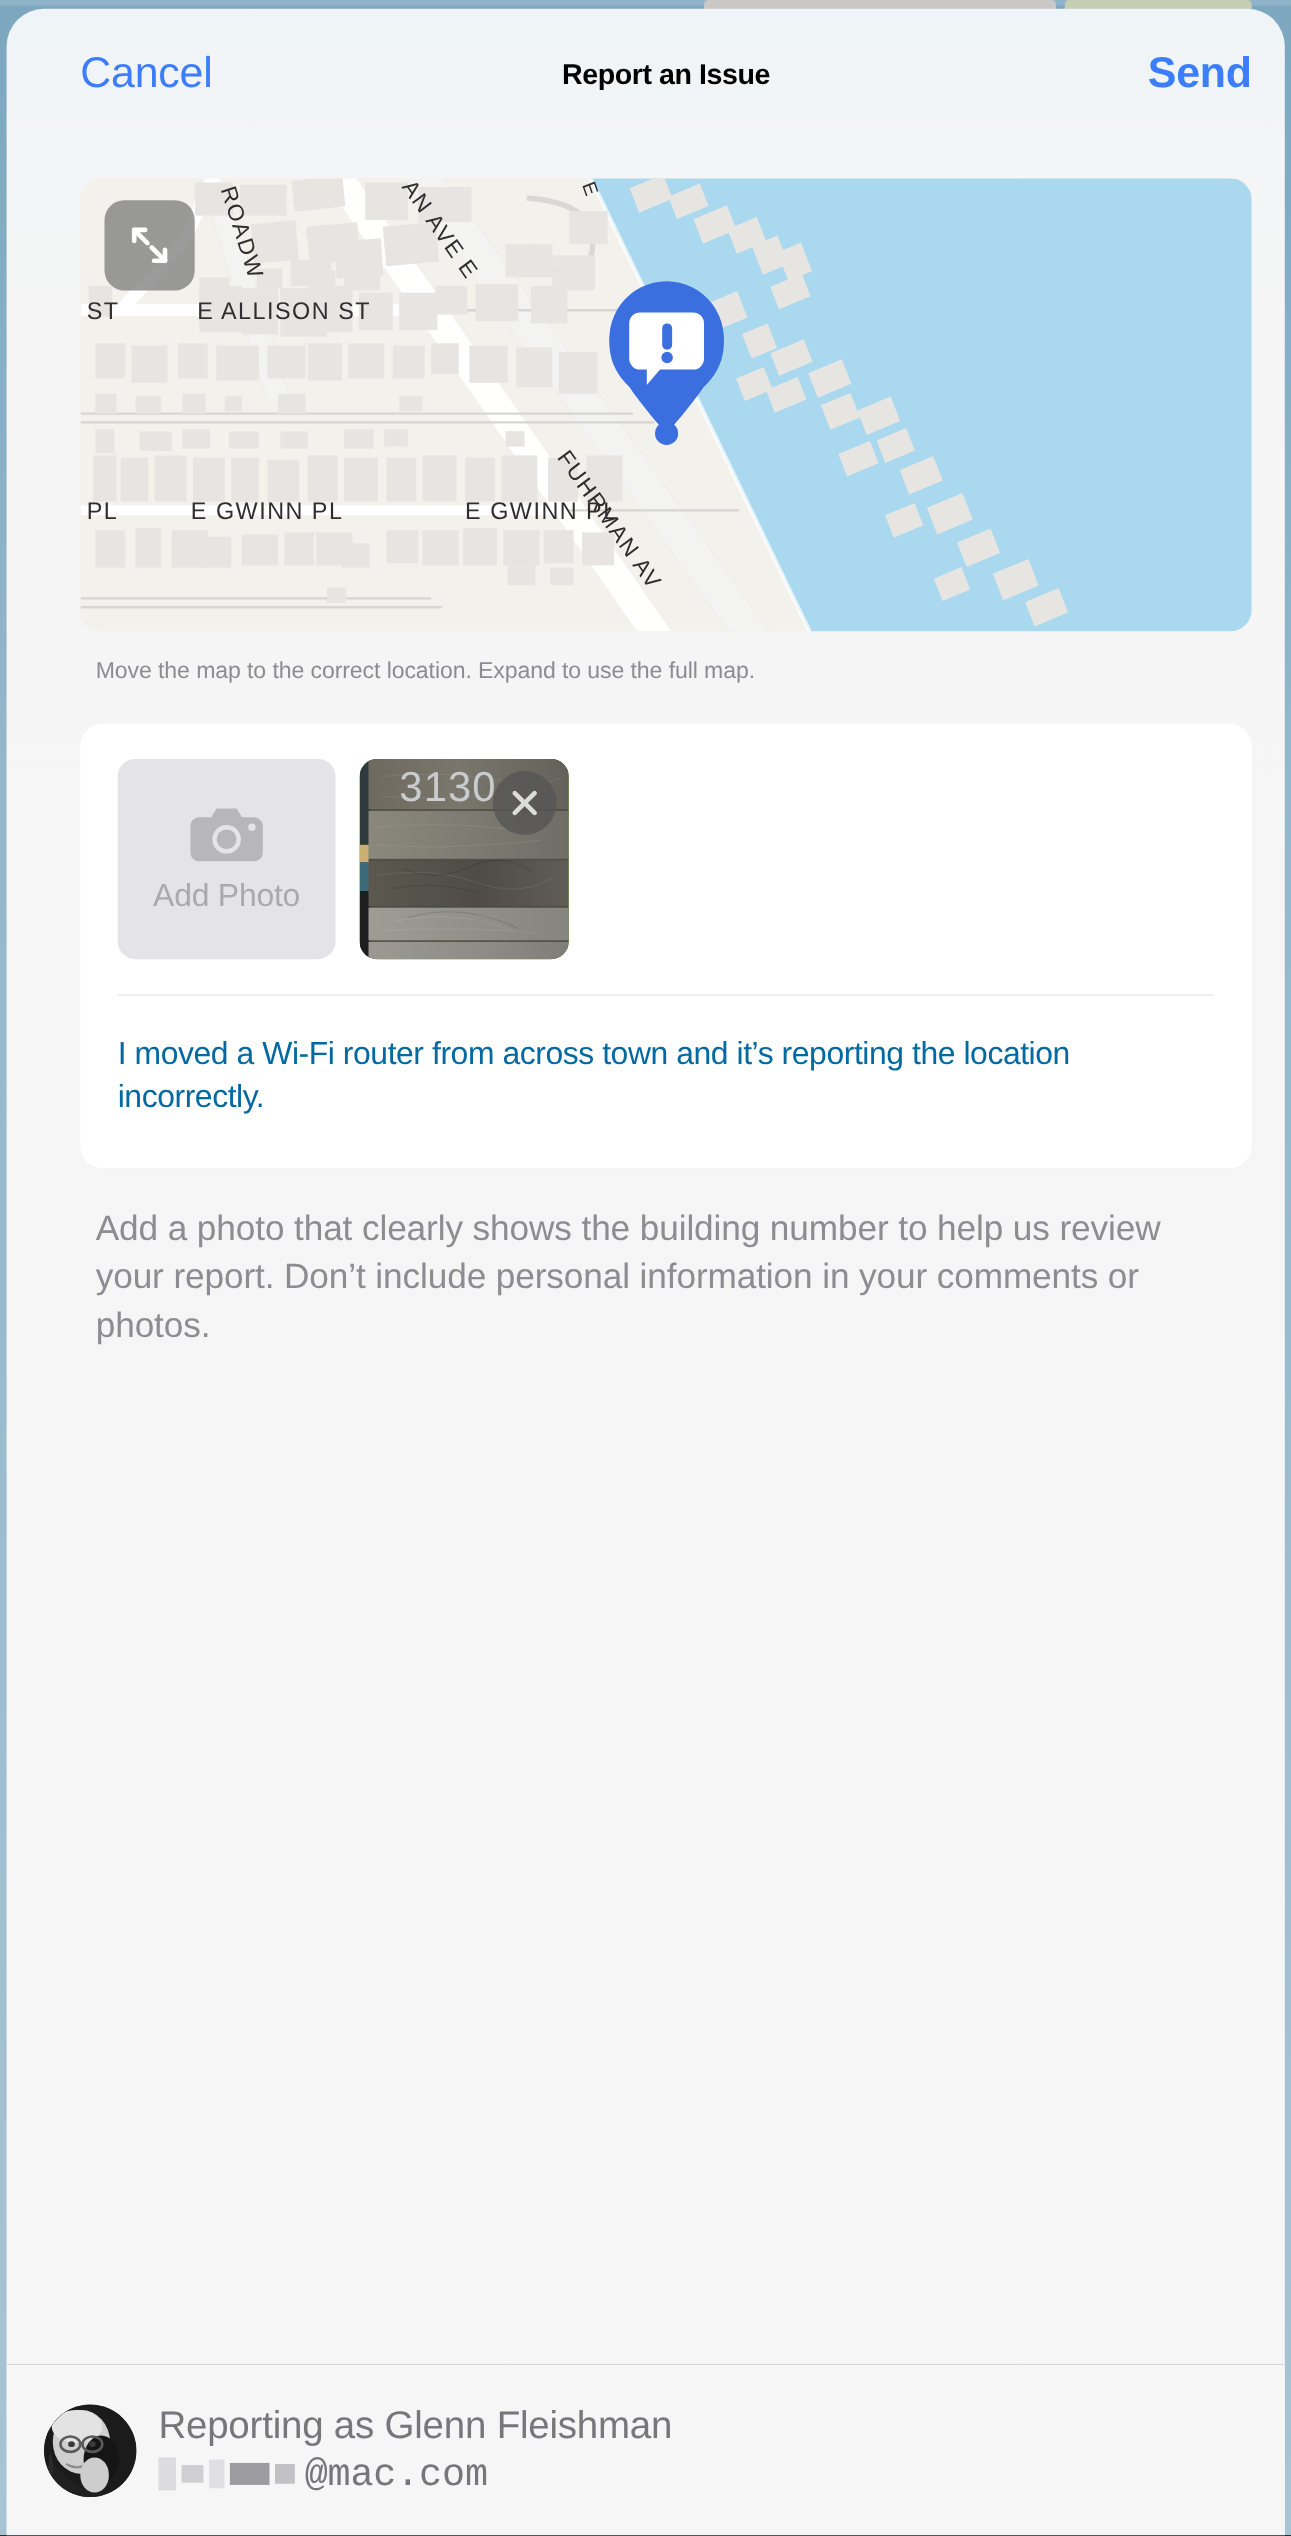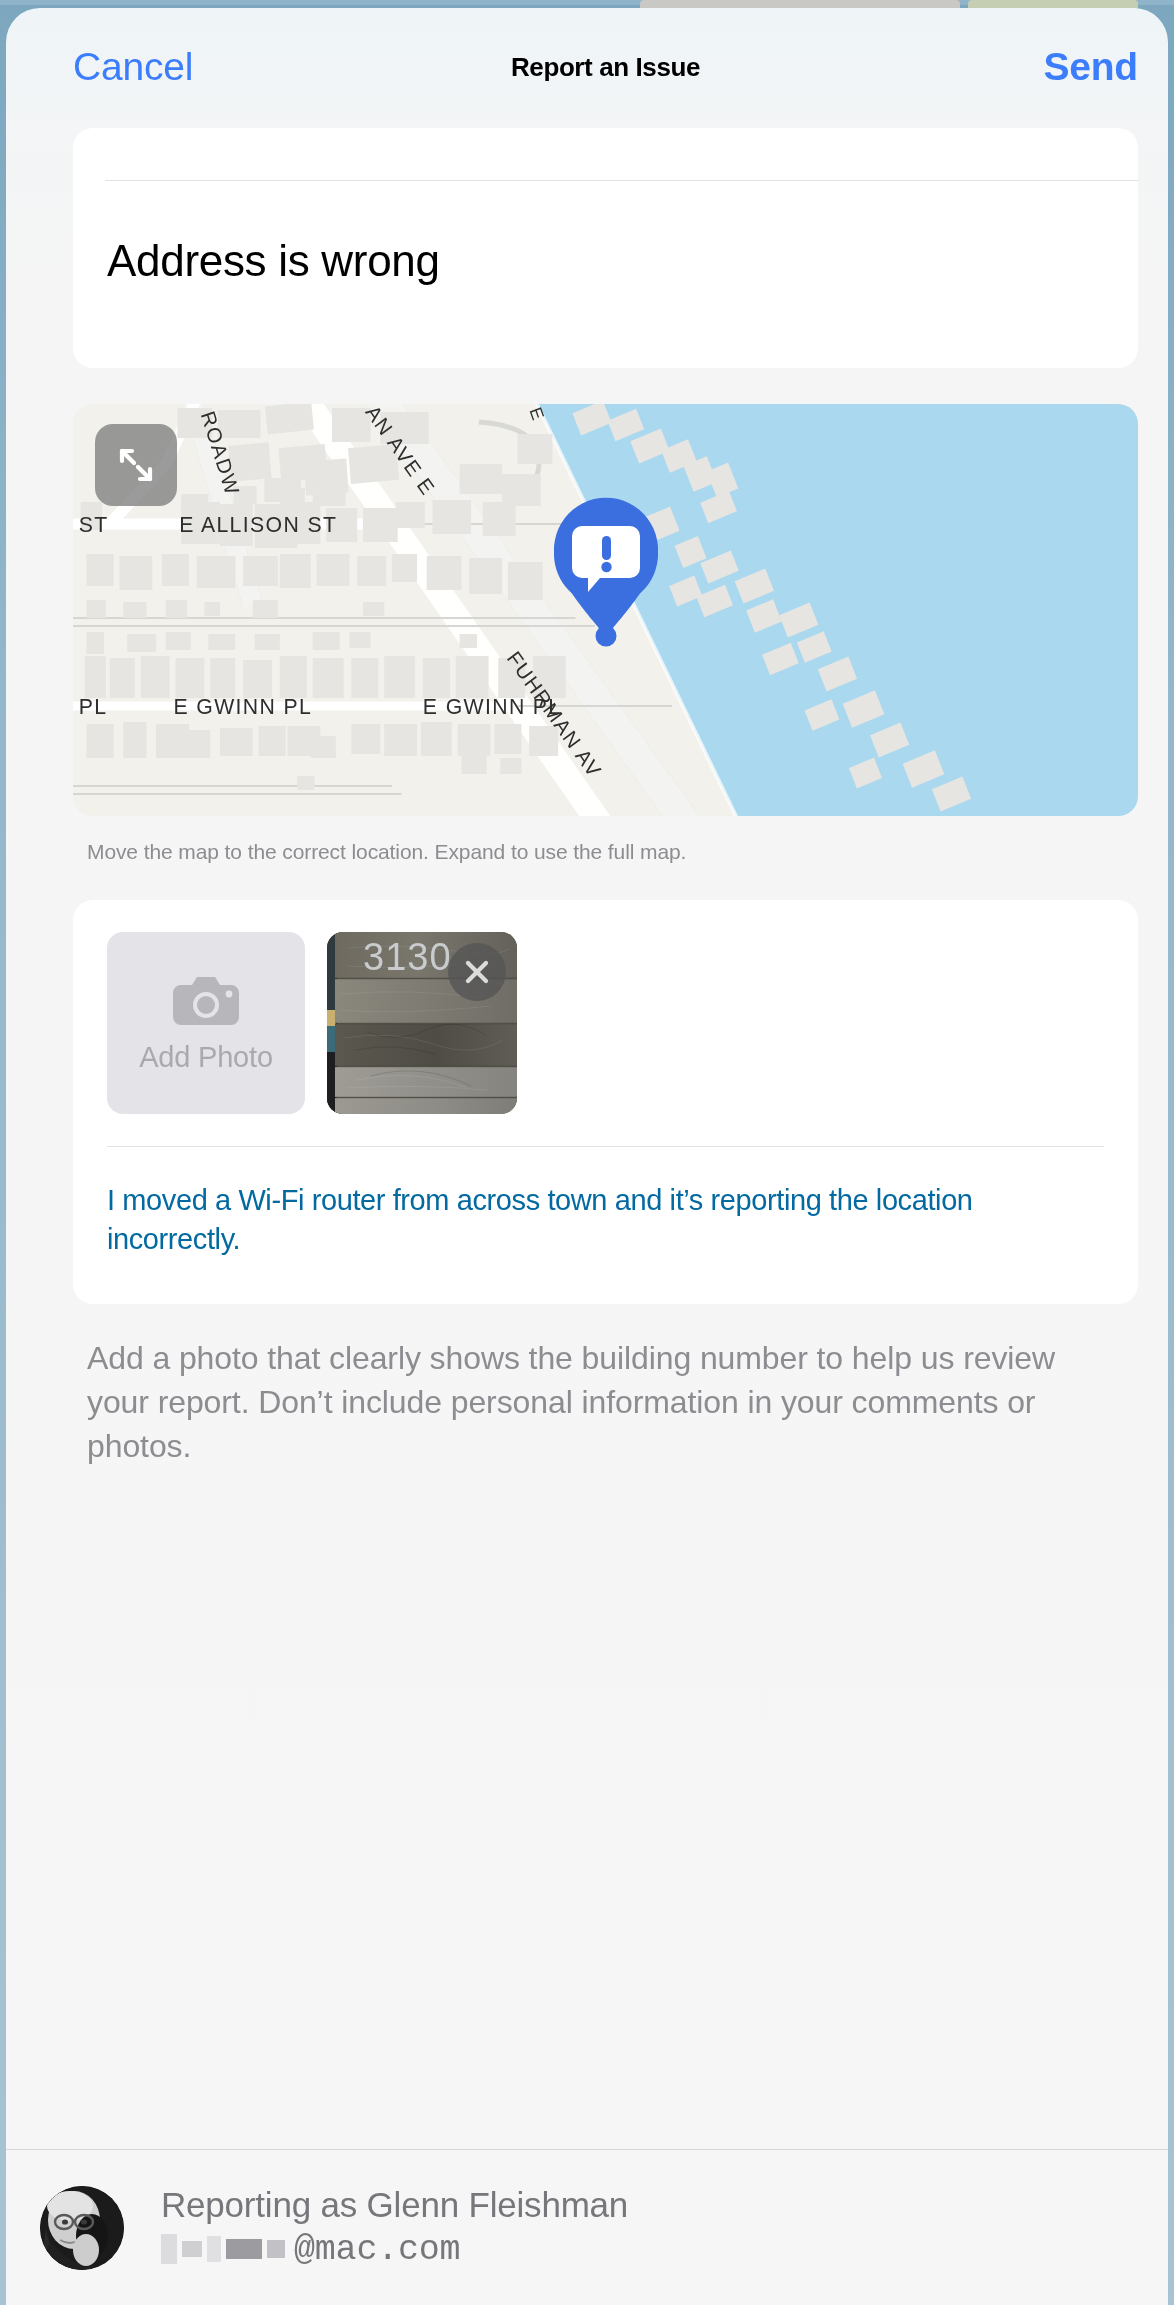--- a/index.html
+++ b/index.html
@@ -252,21 +252,21 @@
   .footer {
     position: absolute;
     left: 0;
     right: 0;
     bottom: 0;
     height: 156px;
     border-top: 1px solid #d7d7d9;
     display: flex;
     align-items: center;
     padding: 0 34px;
-    gap: 37px;
+    gap: 20px;
     background: #f6f6f6;
   }
   .avatar {
     width: 84px;
     height: 84px;
     border-radius: 50%;
     overflow: hidden;
     flex: none;
     background: #2a2a2a;
   }
@@ -312,24 +312,20 @@
   <div class="backdrop-card two"></div>
 
   <div class="sheet">
 
     <div class="navbar">
       <div class="nav-btn">Cancel</div>
       <div class="nav-title">Report an Issue</div>
       <div class="nav-btn send">Send</div>
     </div>
 
-    <div class="card category-card">
-      <div class="category-divider"></div>
-      <div class="category-value">Address is wrong</div>
-    </div>
 
     <div class="map-wrap">
       <svg class="map-svg" viewBox="0 0 1102 412" preserveAspectRatio="none">
         <defs>
           <clipPath id="mapclip">
               <rect x="0" y="0" width="1102" height="412"></rect>
             </clipPath>
         </defs>
         <g clip-path="url(#mapclip)">
 

